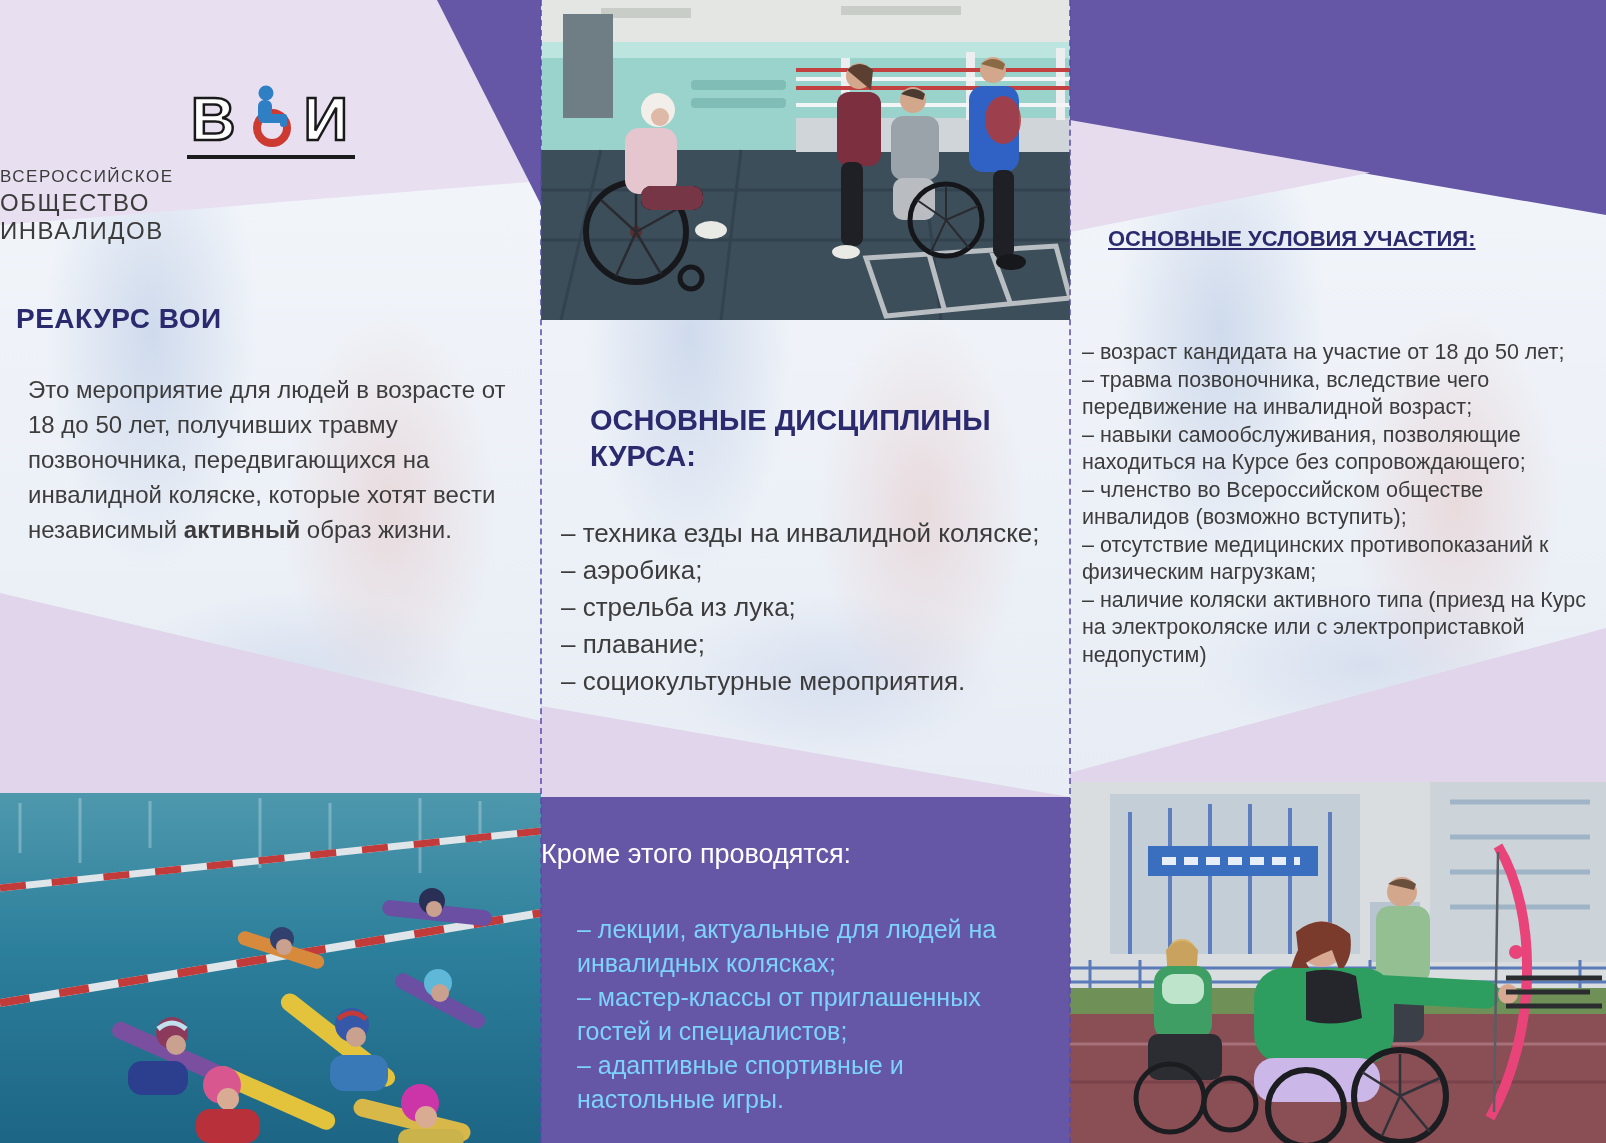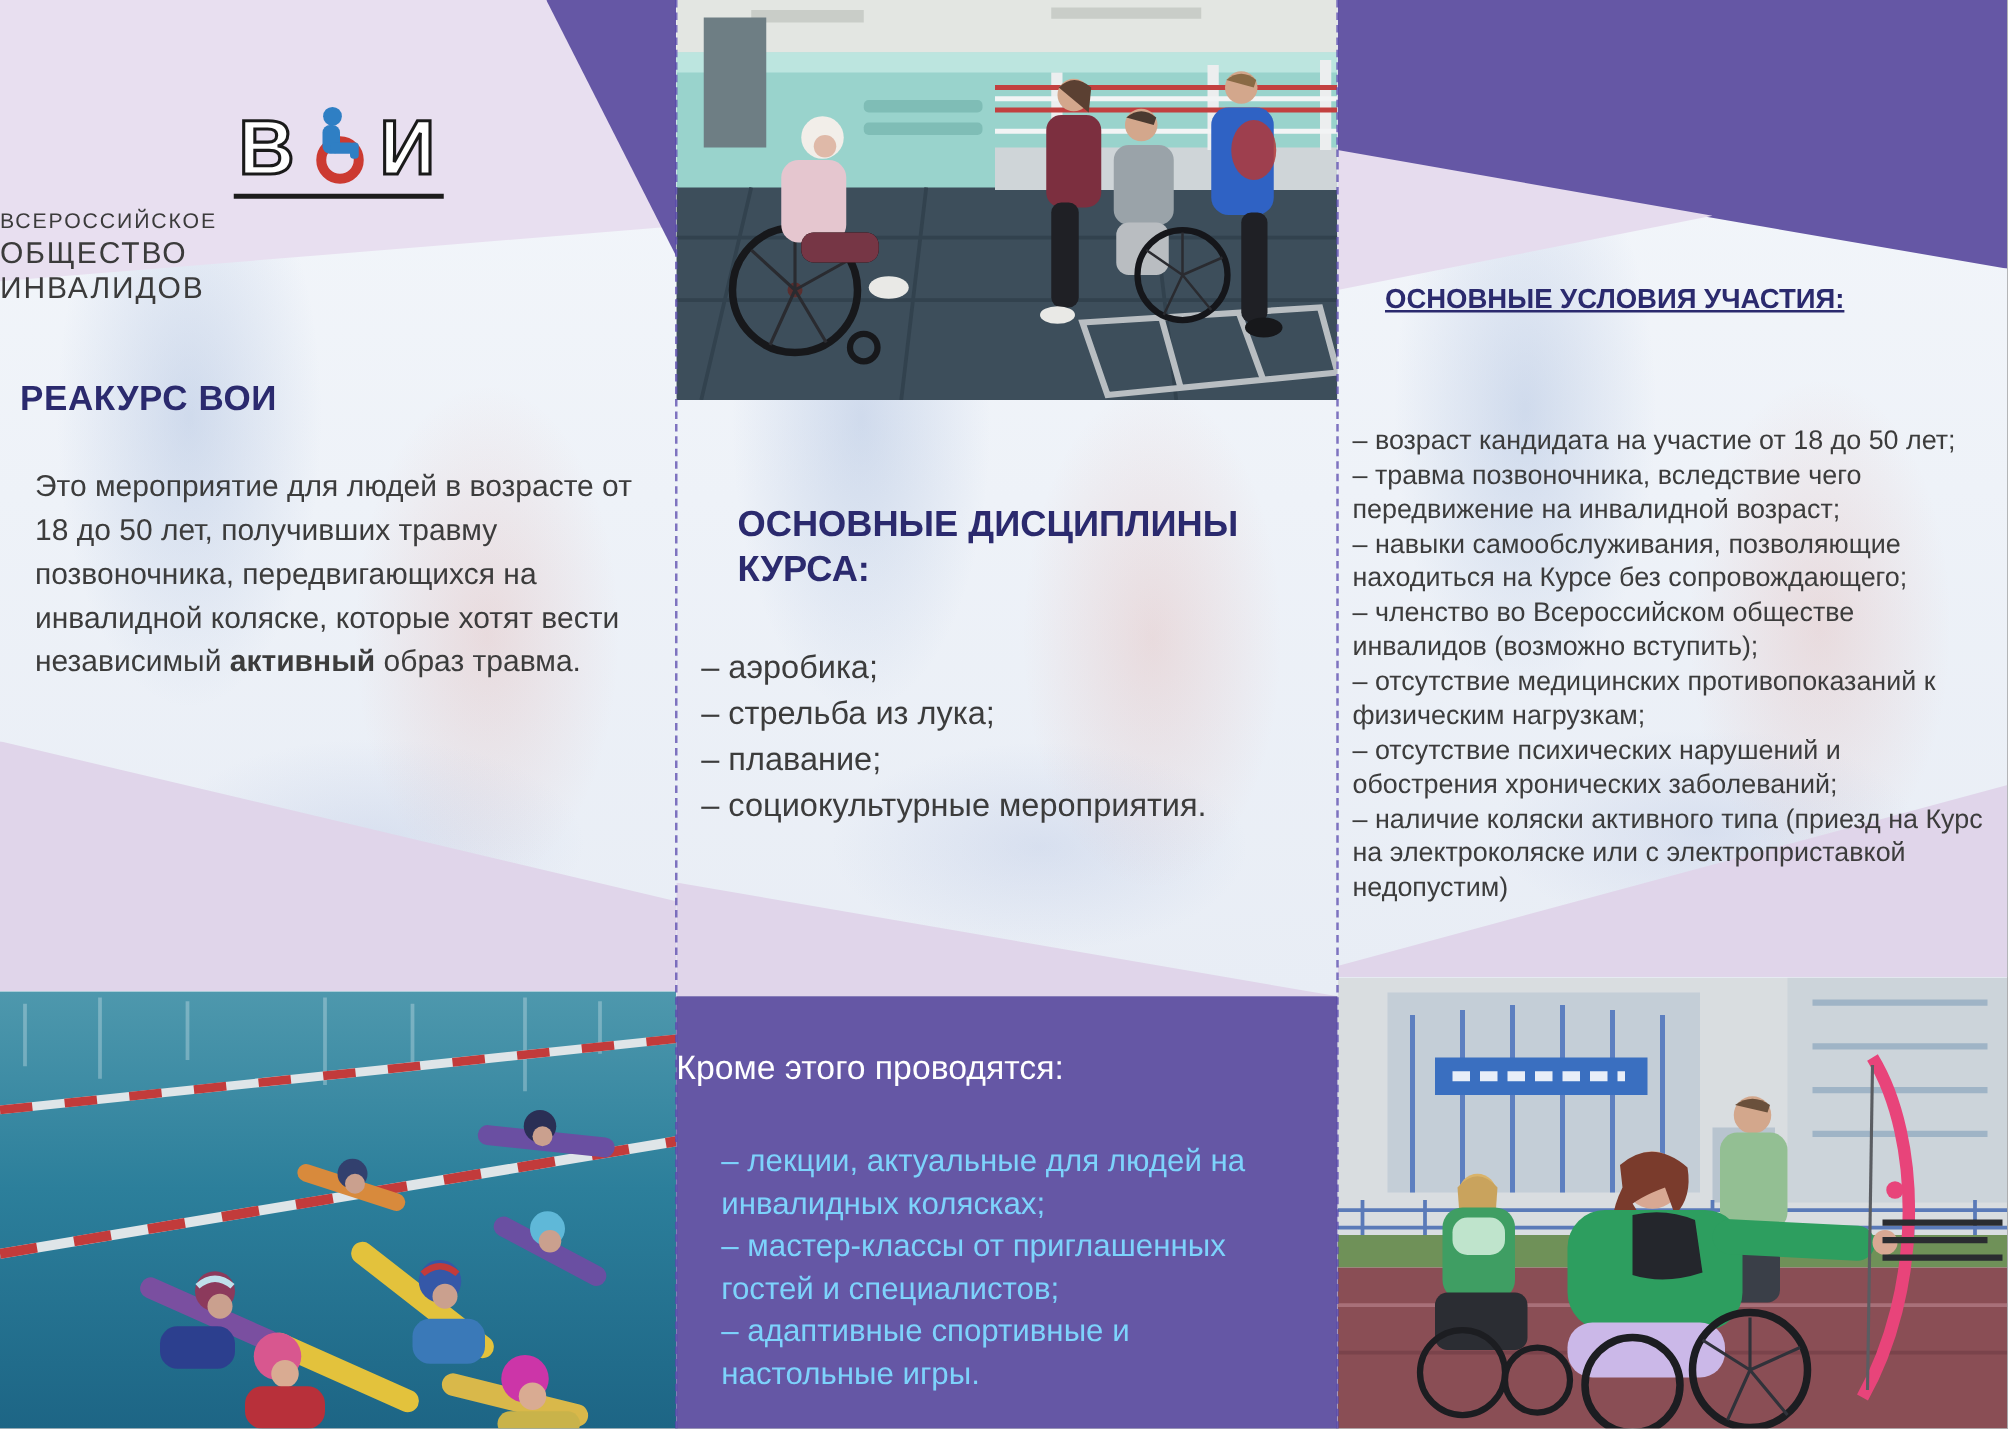--- a/index.html
+++ b/index.html
@@ -84,21 +84,21 @@
     </div>
     <div class="logo-rule"></div>
     <div class="center org1">ВСЕРОССИЙСКОЕ</div>
     <div class="center org2">ОБЩЕСТВО</div>
     <div class="center org2">ИНВАЛИДОВ</div>
   </div>
 
   <div class="abs txt navy center left-title" style="left:16px;top:303px;width:455px;">РЕАКУРС ВОИ</div>
 
   <div class="abs txt center left-par" style="left:28px;top:372px;width:485px;">
-    <span>Это мероприятие для людей в возрасте от 18 до 50 лет, получивших травму позвоночника, передвигающихся на инвалидной коляске, которые хотят вести независимый </span><b>активный</b><span> образ травма.</span>
+    <span>Это мероприятие для людей в возрасте от 18 до 50 лет, получивших травму позвоночника, передвигающихся на инвалидной коляске, которые хотят вести независимый </span><b>активный</b><span> образ жизни.</span>
   </div>
 
   <div class="abs photo" style="left:541px;top:0;width:529px;height:320px;">
     <svg width="529" height="320" viewBox="0 0 529 320">
       <rect width="529" height="42" fill="#e3e6e2"></rect>
       <rect x="60" y="8" width="90" height="10" fill="#c9cdc8"></rect>
         <rect x="300" y="6" width="120" height="9" fill="#c9cdc8"></rect>
       <rect y="42" width="529" height="112" fill="#99d3cc"></rect>
       <rect y="42" width="529" height="16" fill="#bce5df"></rect>
       <rect x="22" y="14" width="50" height="104" fill="#6e7e84"></rect>
@@ -145,20 +145,21 @@
       <circle cx="452" cy="70" r="13" fill="#d3a78c"></circle>
         <path d="M440 64 Q452 54 464 64 L462 70 Z" fill="#8a6a45"></path>
       <rect x="452" y="170" width="21" height="88" rx="8" fill="#1f2025"></rect>
       <ellipse cx="470" cy="262" rx="15" ry="8" fill="#17181b"></ellipse>
     </svg>
   </div>
 
   <div class="abs txt navy center mid-head" style="left:590px;top:402px;width:430px;">ОСНОВНЫЕ ДИСЦИПЛИНЫ КУРСА:</div>
 
   <ul class="abs txt center mid-list" style="left:561px;top:515px;width:489px;">
+    <li>– техника езды на инвалидной коляске;</li>
     <li>– аэробика;</li>
     <li>– стрельба из лука;</li>
     <li>– плавание;</li>
     <li>– социокультурные мероприятия.</li>
   </ul>
 
   <div class="abs panel" style="left:541px;top:797px;width:529px;height:346px;">
     <div class="center extras-head" style="margin-top:42px;">Кроме этого проводятся:</div>
     <ul class="extras-list center" style="margin-top:42px;padding:0 24px;">
       <li>– лекции, актуальные для людей на инвалидных колясках;</li>
@@ -168,21 +169,20 @@
   </div>
 
   <div class="abs txt navy center cond-head" style="left:1108px;top:222px;width:460px;">ОСНОВНЫЕ УСЛОВИЯ УЧАСТИЯ:</div>
 
   <ul class="abs txt center cond-list" style="left:1082px;top:339px;width:512px;">
     <li>– возраст кандидата на участие от 18 до 50 лет;</li>
     <li>– травма позвоночника, вследствие чего передвижение на инвалидной возраст;</li>
     <li>– навыки самообслуживания, позволяющие находиться на Курсе без сопровождающего;</li>
     <li>– членство во Всероссийском обществе инвалидов (возможно вступить);</li>
     <li>– отсутствие медицинских противопоказаний к физическим нагрузкам;</li>
-    <li>– отсутствие психических нарушений и обострения хронических заболеваний;</li>
     <li>– наличие коляски активного типа (приезд на Курс на электроколяске или с электроприставкой недопустим)</li>
   </ul>
 
   <div class="abs photo" style="left:0;top:793px;width:541px;height:350px;">
     <svg width="541" height="350" viewBox="0 0 541 350">
       <defs>
         <linearGradient id="water" x1="0" y1="0" x2="0" y2="1">
           <stop offset="0" stop-color="#4e98ad"></stop>
             <stop offset="0.45" stop-color="#2c7f9b"></stop>
             <stop offset="1" stop-color="#1d6585"></stop>

